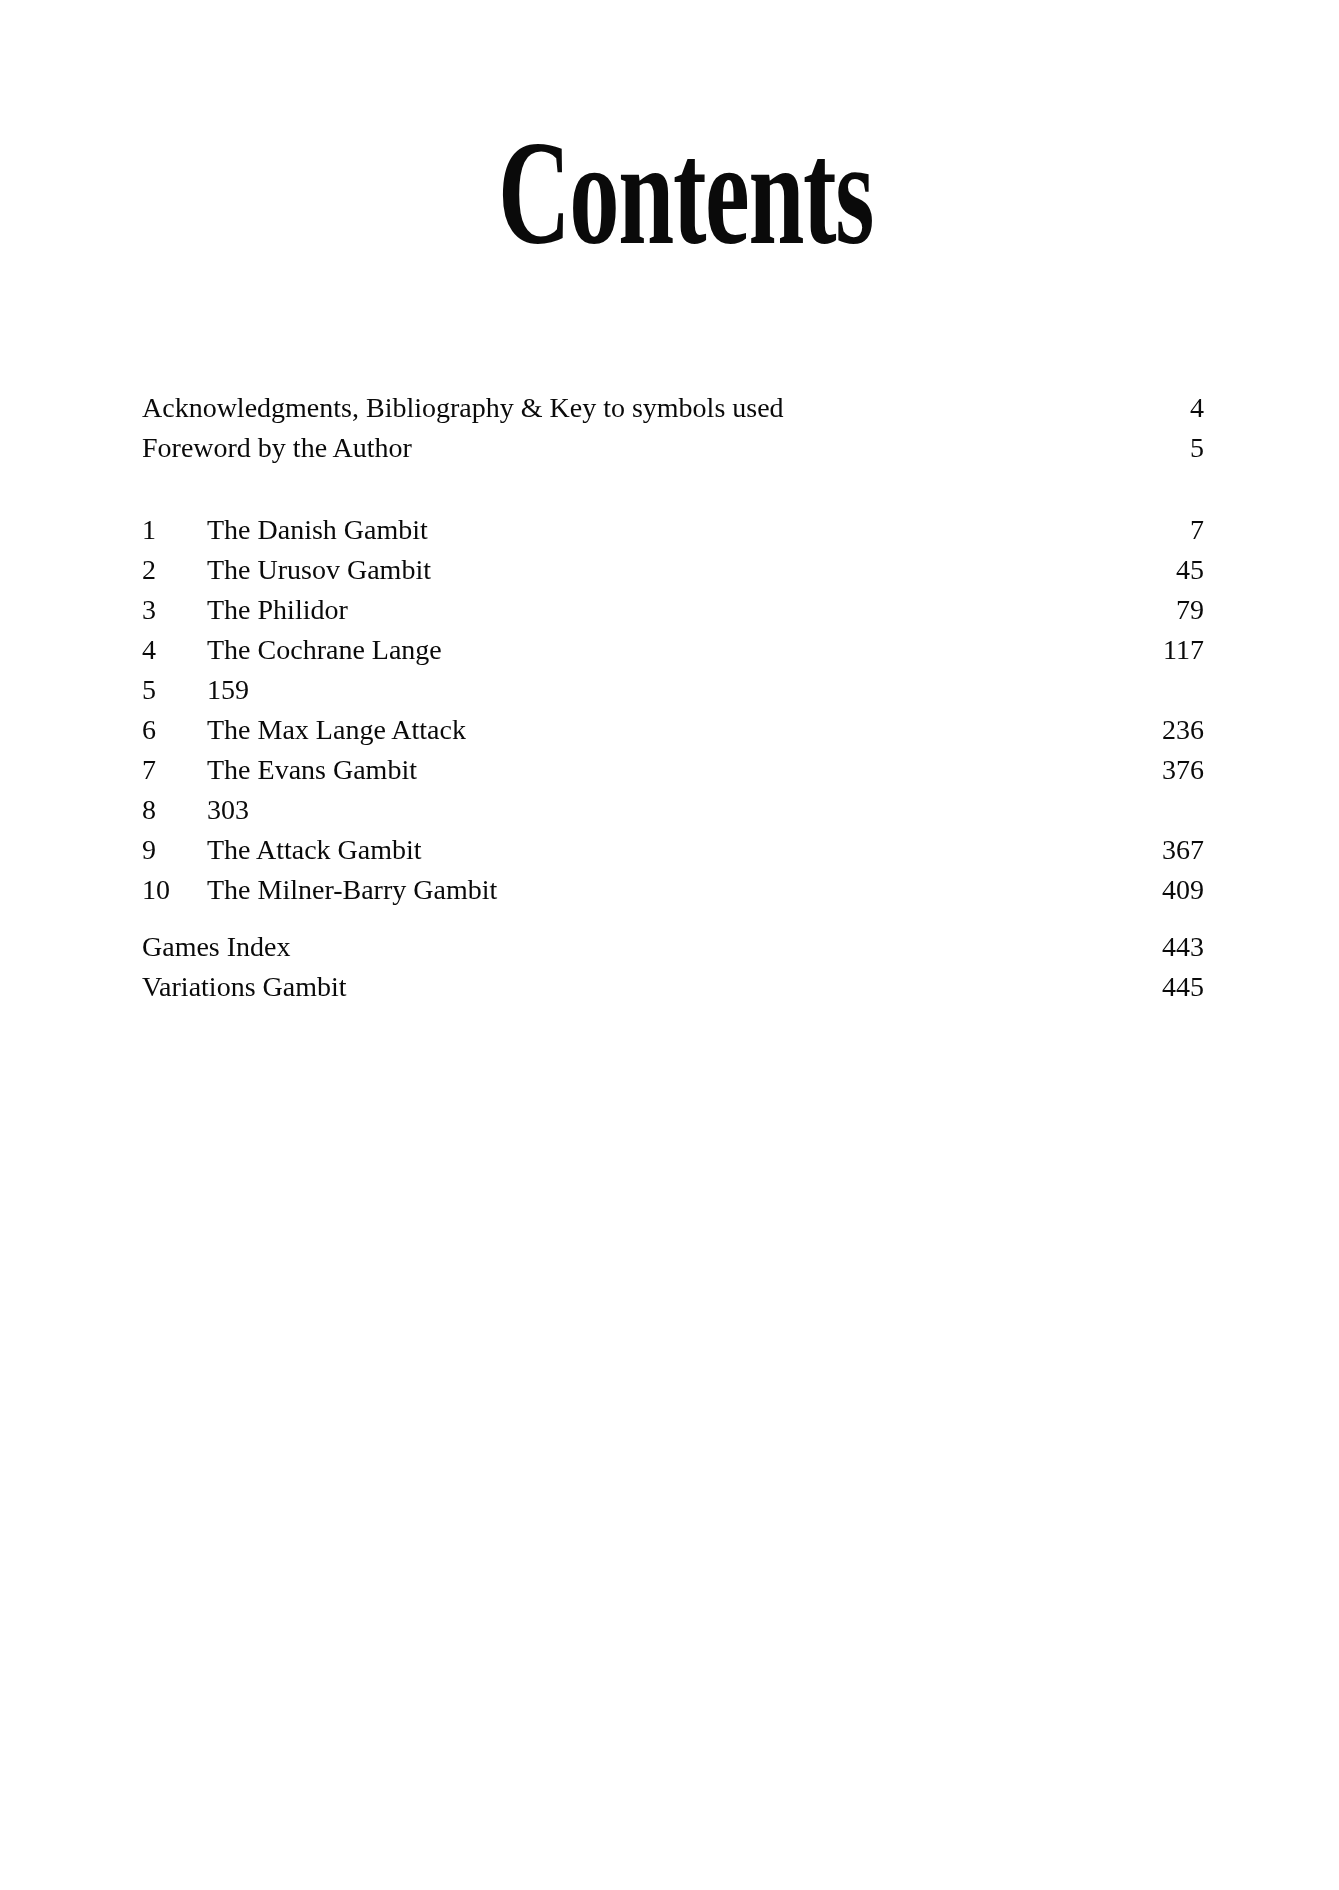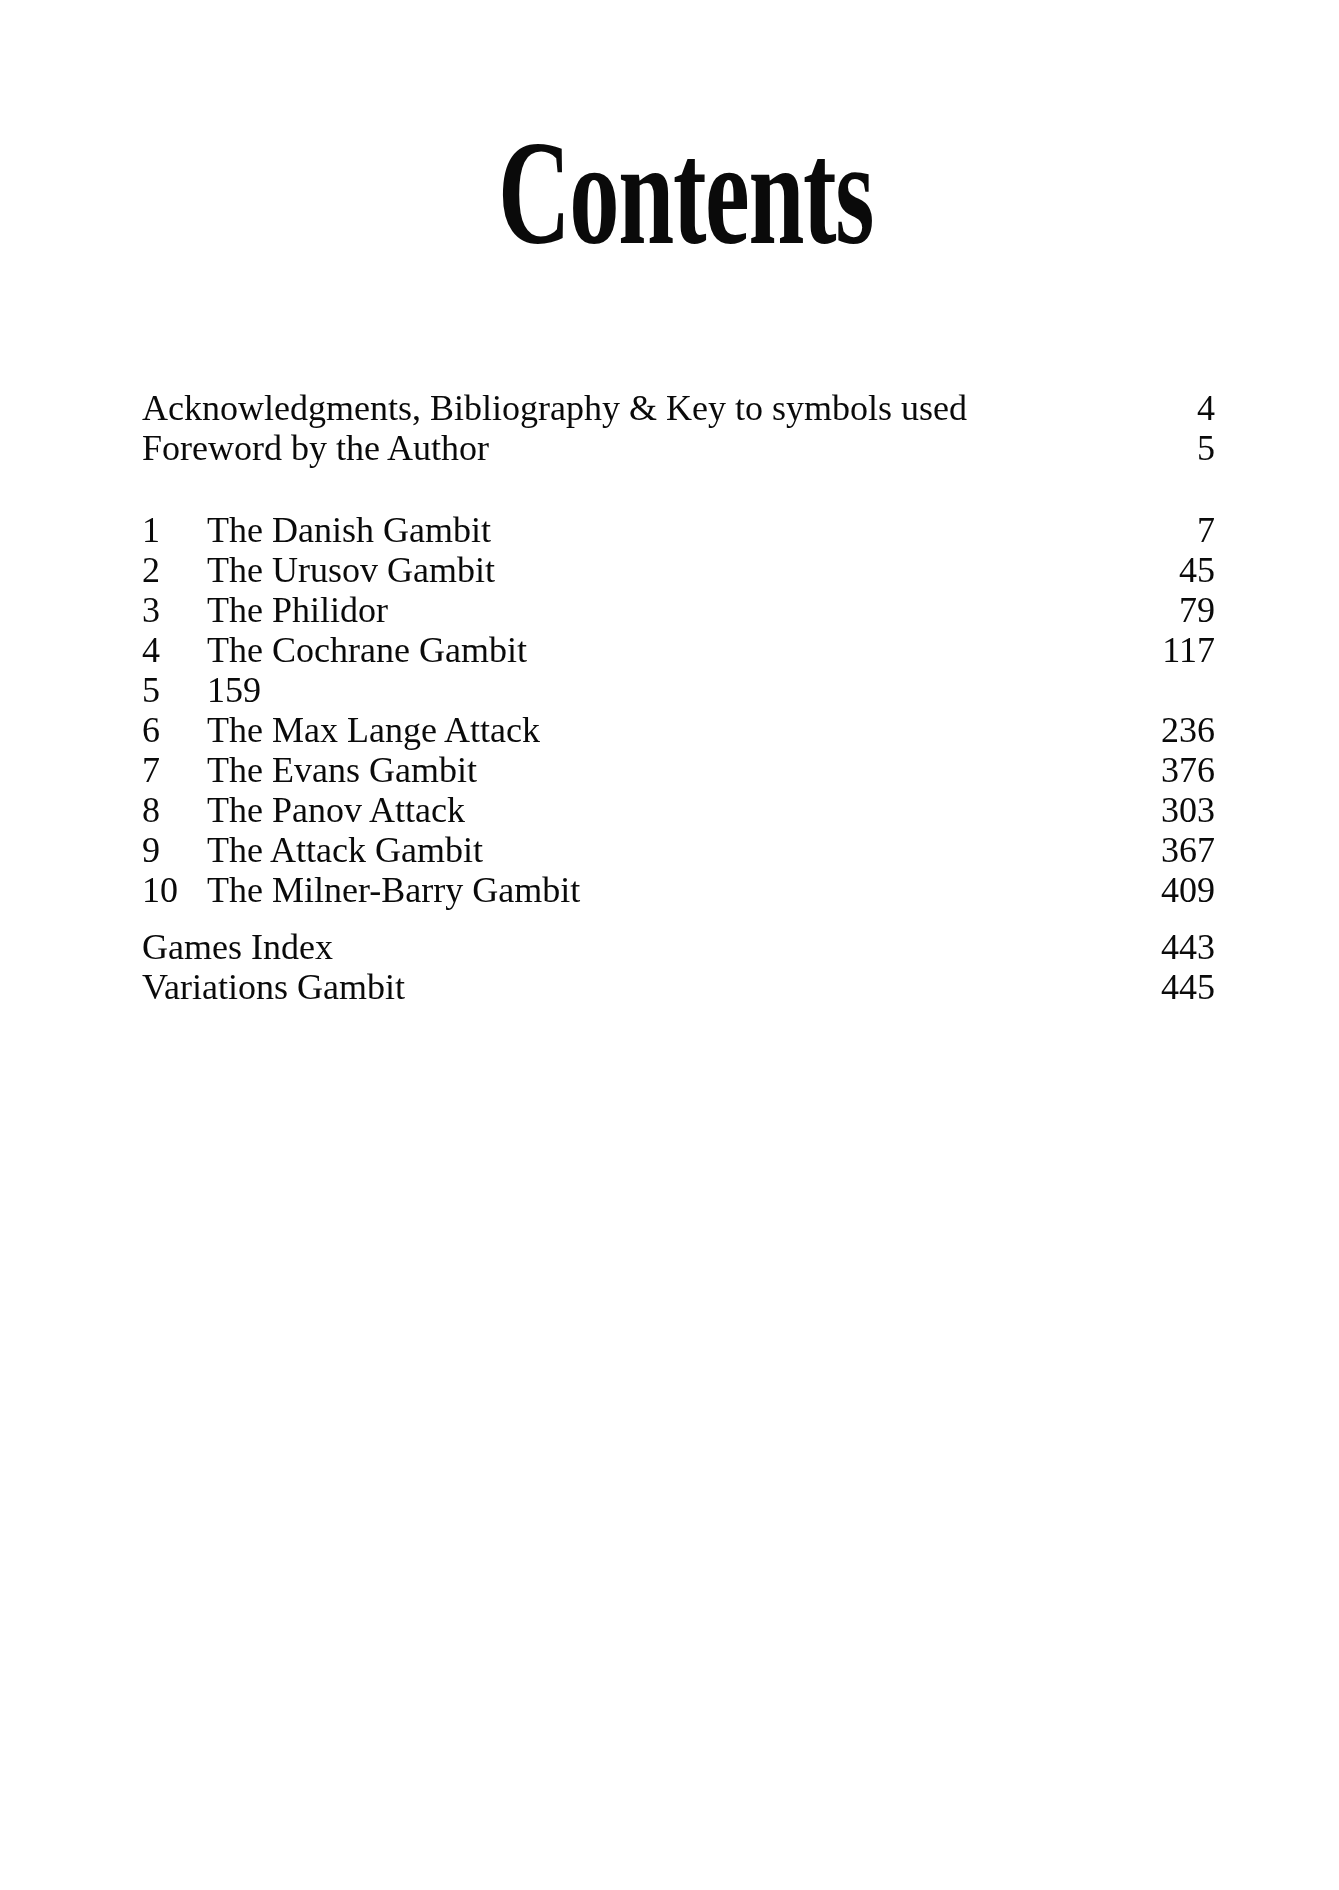--- a/index.html
+++ b/index.html
@@ -26,23 +26,23 @@
     font-size: 148px;
     font-weight: bold;
     letter-spacing: -2px;
     transform: scaleX(0.68);
     transform-origin: 50% 50%;
     white-space: nowrap;
   }
   .toc {
     position: absolute;
     left: 142px;
-    right: 124px;
+    right: 135px;
     top: 388px;
-    font-size: 36px;
+    font-size: 28px;
   }
   .row {
     display: flex;
     align-items: baseline;
     line-height: 40px;
     height: 40px;
   }
   .row .num {
     width: 65px;
     flex: 0 0 65px;
@@ -90,40 +90,39 @@
         <span class="label">The Urusov Gambit</span>
         <span class="pageno">45</span>
       </div>
       <div class="row">
         <span class="num">3</span>
         <span class="label">The Philidor</span>
         <span class="pageno">79</span>
       </div>
       <div class="row">
         <span class="num">4</span>
-        <span class="label">The Cochrane Gambit</span>
+        <span class="label">The Cochrane Lange</span>
         <span class="pageno">117</span>
       </div>
       <div class="row">
         <span class="num">5</span>
         <span class="pageno">159</span>
       </div>
       <div class="row">
         <span class="num">6</span>
         <span class="label">The Max Lange Attack</span>
         <span class="pageno">236</span>
       </div>
       <div class="row">
         <span class="num">7</span>
         <span class="label">The Evans Gambit</span>
         <span class="pageno">376</span>
       </div>
       <div class="row">
         <span class="num">8</span>
-        <span class="label">The Panov Attack</span>
         <span class="pageno">303</span>
       </div>
       <div class="row">
         <span class="num">9</span>
         <span class="label">The Attack Gambit</span>
         <span class="pageno">367</span>
       </div>
       <div class="row">
         <span class="num">10</span>
         <span class="label">The Milner-Barry Gambit</span>

